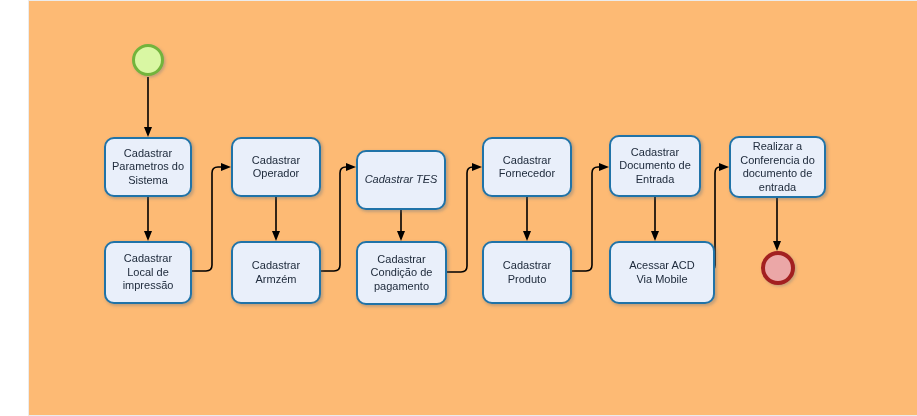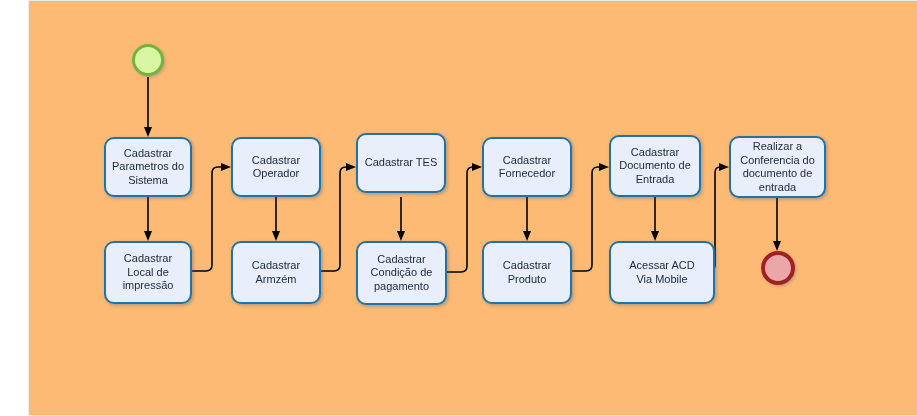--- a/index.html
+++ b/index.html
@@ -40,21 +40,21 @@
   }
   .event.end{
     left:732px;top:250px;width:34px;height:34px;
     background:#eba7a7;border:4px solid #a32020;
   }
   
   .t0{left:75px;top:136px;width:88px;height:60px;}
   .t1{left:75px;top:240px;width:88px;height:63px;}
   .t2{left:202px;top:136px;width:90px;height:60px;}
   .t3{left:202px;top:240px;width:90px;height:63px;}
-  .t4{left:327px;top:132px;width:90px;height:60px;}
+  .t4{left:327px;top:149px;width:90px;height:60px;font-style:italic;}
   .t5{left:327px;top:240px;width:91px;height:64px;}
   .t6{left:453px;top:136px;width:90px;height:60px;}
   .t7{left:453px;top:240px;width:90px;height:63px;}
   .t8{left:580px;top:134px;width:92px;height:62px;}
   .t9{left:580px;top:240px;width:106px;height:63px;}
   .t10{left:700px;top:135px;width:97px;height:62px;}
 </style>
 </head>
 <body>
 

